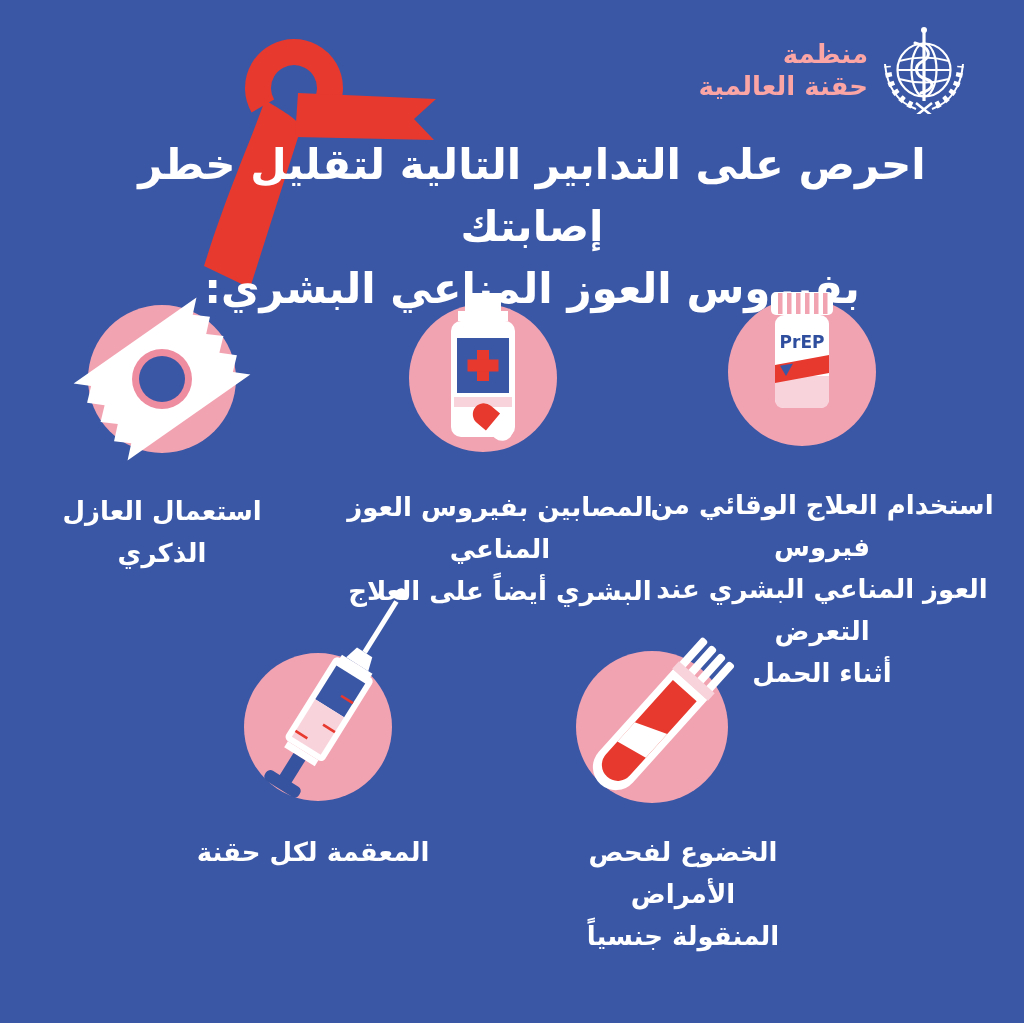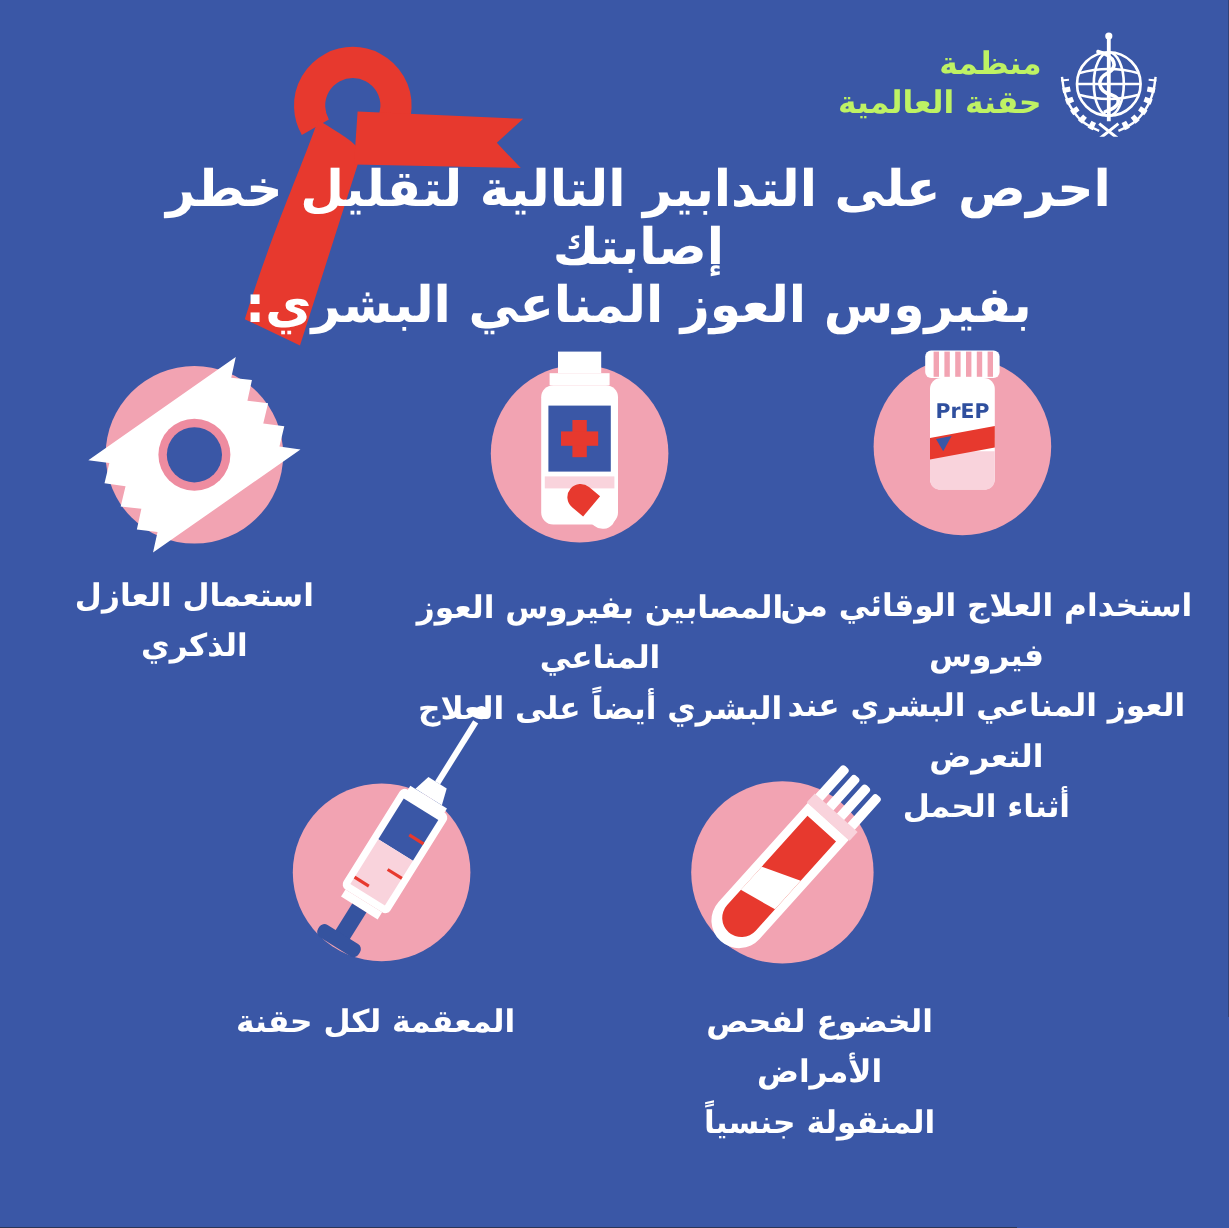--- a/index.html
+++ b/index.html
@@ -2,38 +2,38 @@
 <html><head>
 <meta charset="utf-8">
 <style>
   html,body{margin:0;padding:0;background:#222;}
   .canvas{
     position:relative;width:1024px;height:1023px;background:#3A57A6;
     overflow:hidden;font-family:"DejaVu Sans",sans-serif;
   }
   
   .logo{position:absolute;top:26px;right:56px;display:flex;align-items:center;gap:12px;}
-  .logo-text{color:#bef264;font-weight:bold;font-size:26px;line-height:32px;text-align:right;direction:rtl;}
+  .logo-text{color:#fca5a5;font-weight:bold;font-size:26px;line-height:32px;text-align:right;direction:rtl;}
   
   .title{
     position:absolute;top:134px;left:72px;width:920px;text-align:center;direction:rtl;
-    color:#FFFFFF;font-weight:bold;font-size:42px;line-height:48px;
+    color:#FFFFFF;font-weight:bold;font-size:42px;line-height:62px;
   }
   .title span{display:block;}
   
   .ribbon{position:absolute;left:150px;top:18px;}
   
   .icon{position:absolute;}
   
   .caption{
     position:absolute;color:#FFFFFF;font-weight:bold;font-size:26px;line-height:42px;
     text-align:center;direction:rtl;
   }
   .caption span{display:block;}
-  .cap1{left:20px;top:476px;width:284px;}
+  .cap1{left:20px;top:490px;width:284px;}
   .cap2{left:336px;top:486px;width:328px;}
   .cap3{left:650px;top:484px;width:344px;}
   .cap4{left:163px;top:831px;width:300px;}
   .cap5{left:533px;top:831px;width:300px;}
 </style>
 </head>
 <body>
 
 <div class="canvas">
 

